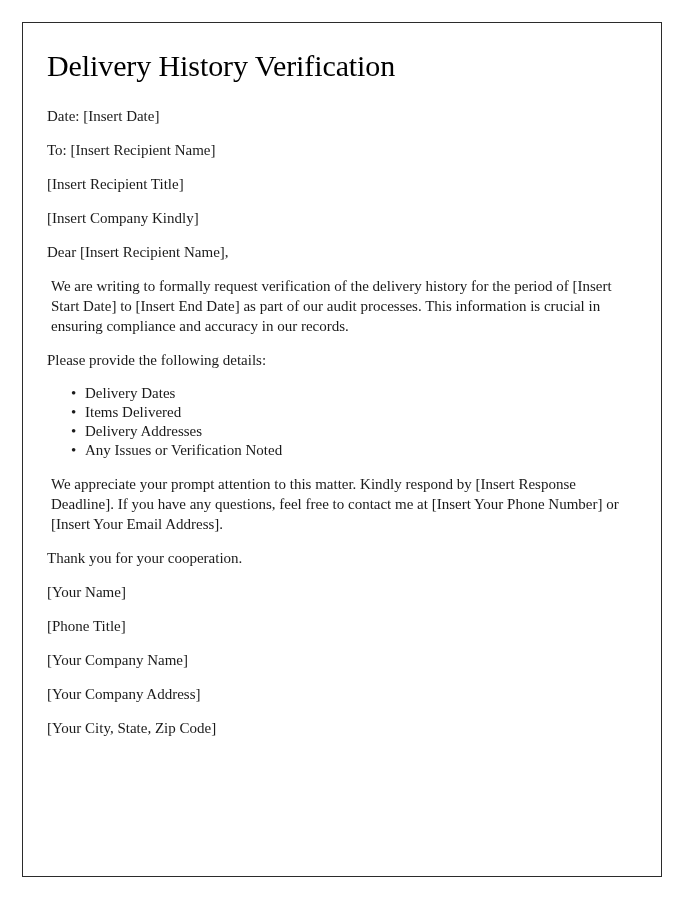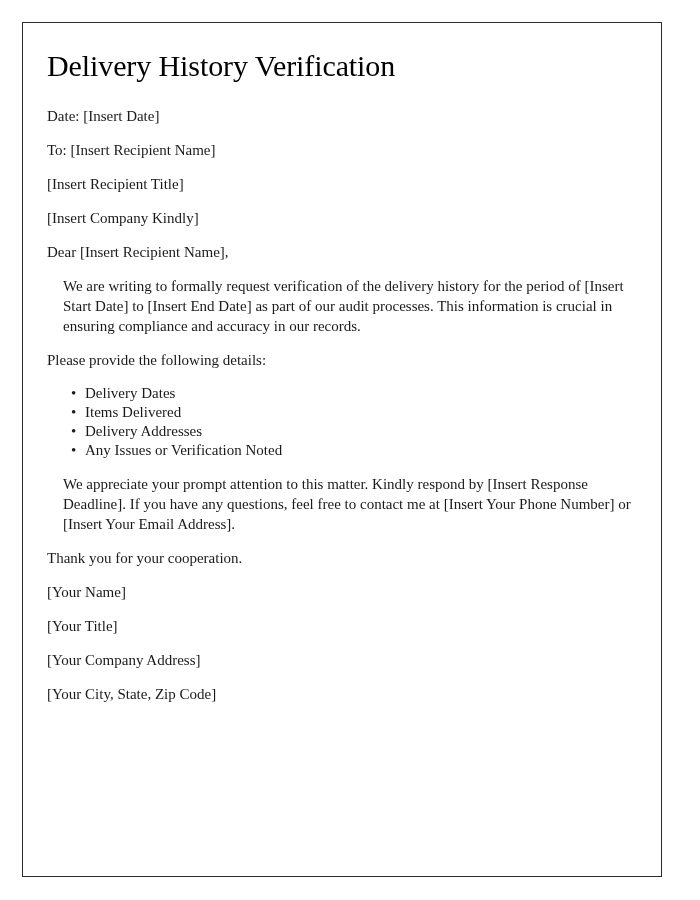--- a/index.html
+++ b/index.html
@@ -42,21 +42,21 @@
   }
   .line {
     font-size: 15px;
     line-height: 20px;
     margin: 0 0 14px 0;
     max-width: 575px;
   }
   .para {
     font-size: 15px;
     line-height: 20px;
-    margin: 0 0 14px 16px;
+    margin: 0 0 14px 4px;
     max-width: 575px;
     text-align: left;
   }
   ul.detail-list {
     margin: 2px 0 14px 0;
     padding: 0 0 0 38px;
     list-style: none;
   }
   ul.detail-list li {
     font-size: 15px;
@@ -115,21 +115,22 @@
       </li>
     </ul>
 
     <p class="para">We appreciate your prompt attention to this matter. Kindly respond by [Insert Response Deadline]. If you have any questions, feel free to contact me at [Insert Your Phone Number] or [Insert Your Email Address].</p>
 
     <p class="line">Thank you for your cooperation.</p>
 
 
     <p class="line">[Your Name]</p>
 
-    <p class="line">[Your Title]</p>
+    <p class="line">[Phone Title]</p>
 
+    <p class="line">[Your Company Name]</p>
 
     <p class="line">[Your Company Address]</p>
 
     <p class="line">[Your City, State, Zip Code]</p>
 
   </div>
 </div>
 
 </body></html>

